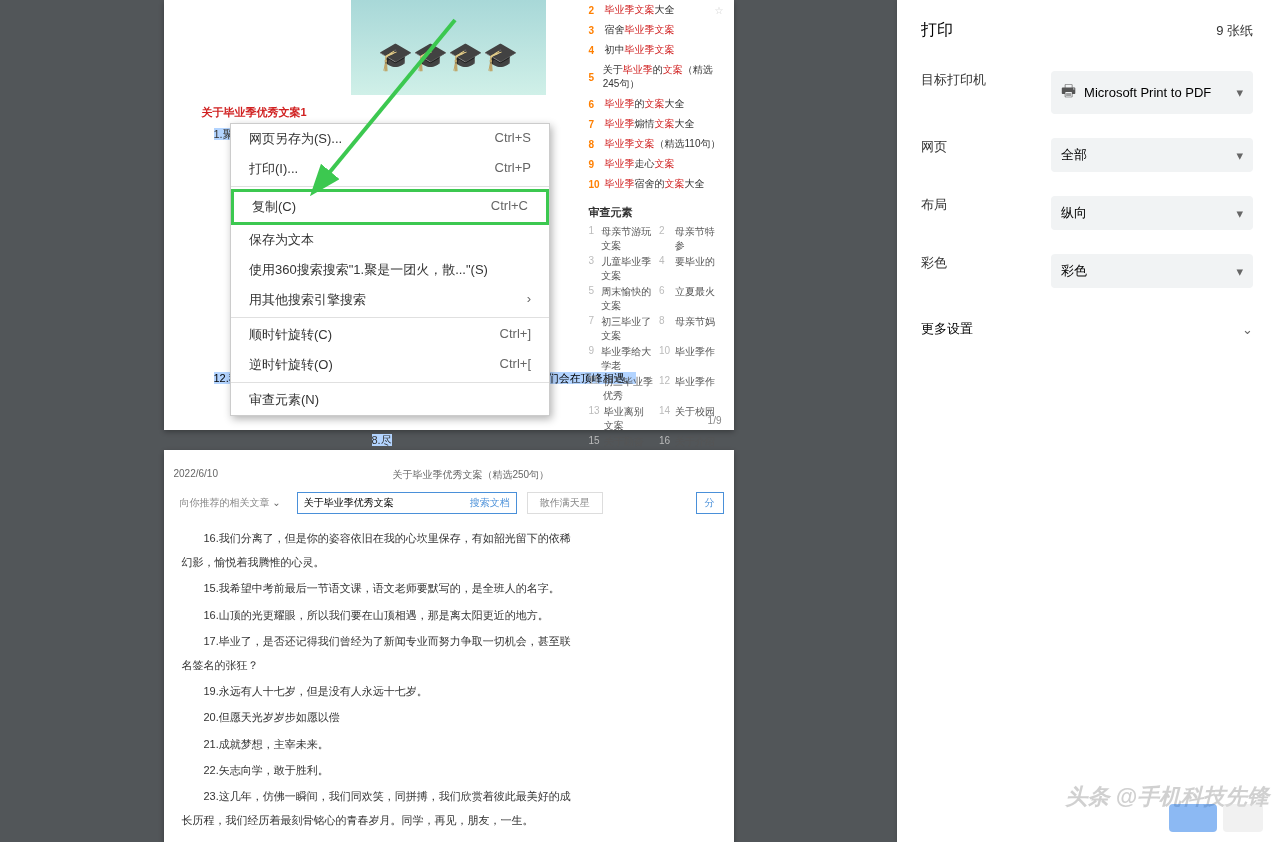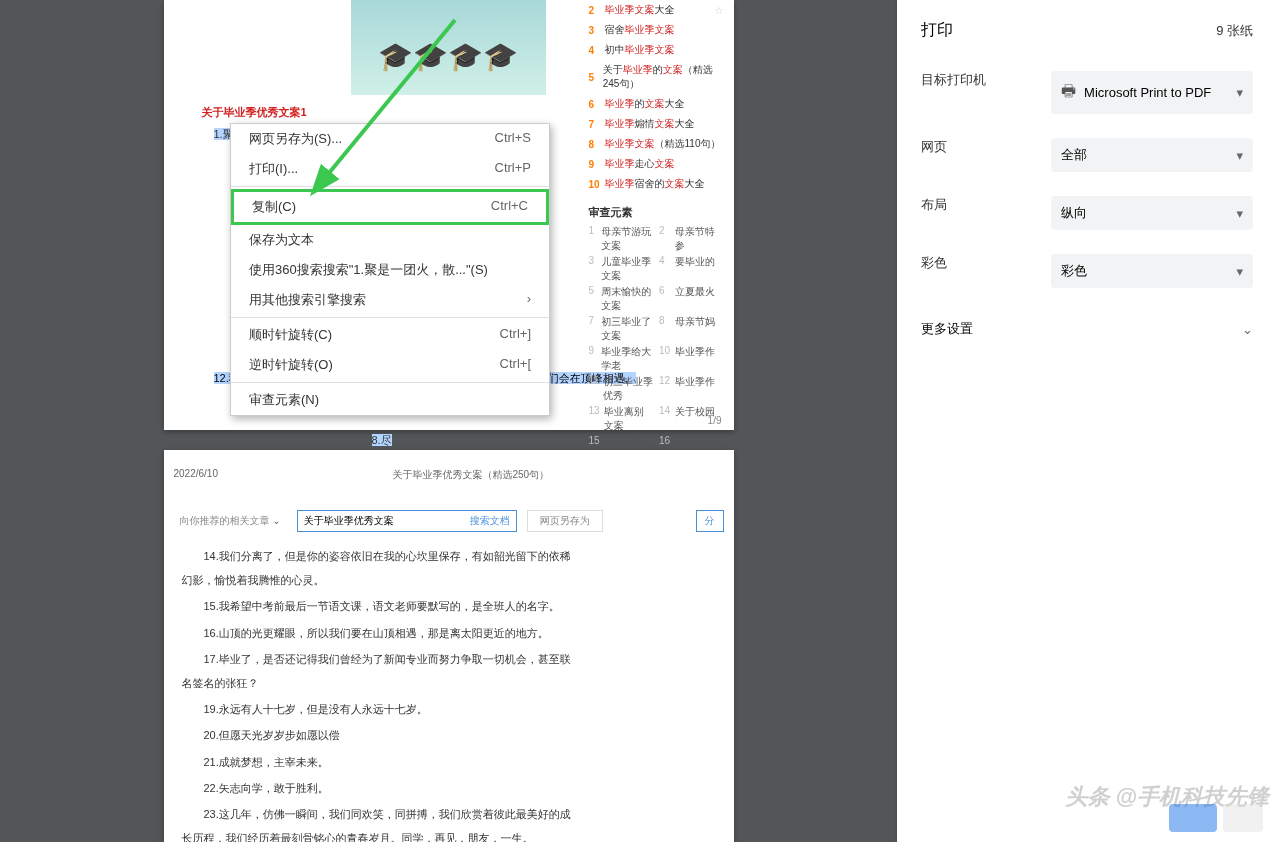--- a/index.html
+++ b/index.html
@@ -26,21 +26,21 @@
 .latest-grid { display: grid; grid-template-columns: 1fr 1fr; gap: 2px 6px; font-size: 10px; }
 .latest-grid > div { display: flex; gap: 4px; color: #555; }
 .latest-grid .idx { color: #bbb; width: 12px; }
 .pgnum { position: absolute; bottom: 4px; right: 12px; font-size: 10px; color: #888; }
 .context-menu { position: absolute; left: 230px; top: 123px; width: 320px; background: #ffffff; border: 1px solid #ccc; box-shadow: 2px 3px 8px rgba(0,0,0,0.3); z-index: 50; }
 .ctx-item { display: flex; justify-content: space-between; padding: 6px 18px; font-size: 13px; color: #333; cursor: default; }
 .ctx-item.hi { border: 3px solid #3cc850; }
 .ctx-sep { height: 1px; background: #e0e0e0; margin: 2px 0; }
 .ctx-sc { color: #666; }
 .arrow { position: absolute; left: 300px; top: 15px; z-index: 55; pointer-events: none; }
-.page2-top { display: flex; justify-content: space-between; font-size: 10px; color: #666; margin-bottom: 28px; }
+.page2-top { display: flex; justify-content: space-between; font-size: 10px; color: #666; margin-bottom: 10px; }
 .rec-bar { display: flex; gap: 10px; align-items: center; font-size: 10px; margin-bottom: 12px; }
 .rec-label { color: #888; padding: 3px 6px; }
 .rec-input { border: 1px solid #4a90d9; padding: 3px 6px; width: 220px; display: flex; justify-content: space-between; gap: 46px; }
 .rec-input .srch { color: #4a90d9; }
 .rec-btn { border: 1px solid #ddd; color: #888; padding: 3px 12px; }
 .rec-share { border: 1px solid #4a90d9; color: #4a90d9; padding: 3px 8px; }
 .body-text { font-size: 11px; color: #333; line-height: 2.2; padding-left: 8px; padding-right: 150px; }
 .body-text p { text-indent: 2em; margin: 2px 0; }
 .print-panel { position: absolute; right: 0; top: 0; width: 380px; height: 842px; background: #fff; box-shadow: -1px 0 3px rgba(0,0,0,0.1); padding: 20px 24px; }
 .pp-header { display: flex; justify-content: space-between; align-items: baseline; margin-bottom: 30px; }
@@ -207,26 +207,26 @@
       <span>2022/6/10</span>
       <span style="margin:0 auto;">关于毕业季优秀文案（精选250句）</span>
       <span></span>
     </div>
     <div class="rec-bar">
       <span class="rec-label"><span>向你推荐的相关文章</span> <span class="chev">⌄</span></span>
       <span class="rec-input">
           <span>关于毕业季优秀文案</span>
           <span class="srch">搜索文档</span>
         </span>
-      <span class="rec-btn">网页另存为</span>
+      <span class="rec-btn">散作满天星</span>
       <span style="flex:1"></span>
       <span class="rec-share">分</span>
     </div>
     <div class="body-text" id="body-lines">
-        <p>14.我们分离了，但是你的姿容依旧在我的心坎里保存，有如韶光留下的依稀幻影，愉悦着我腾惟的心灵。</p>
+        <p>16.我们分离了，但是你的姿容依旧在我的心坎里保存，有如韶光留下的依稀幻影，愉悦着我腾惟的心灵。</p>
         <p>15.我希望中考前最后一节语文课，语文老师要默写的，是全班人的名字。</p>
         <p>16.山顶的光更耀眼，所以我们要在山顶相遇，那是离太阳更近的地方。</p>
         <p>17.毕业了，是否还记得我们曾经为了新闻专业而努力争取一切机会，甚至联名签名的张狂？</p>
         <p>19.永远有人十七岁，但是没有人永远十七岁。</p>
         <p>20.但愿天光岁岁步如愿以偿</p>
         <p>21.成就梦想，主宰未来。</p>
         <p>22.矢志向学，敢于胜利。</p>
         <p>23.这几年，仿佛一瞬间，我们同欢笑，同拼搏，我们欣赏着彼此最美好的成长历程，我们经历着最刻骨铭心的青春岁月。同学，再见，朋友，一生。</p>
       </div>
 

